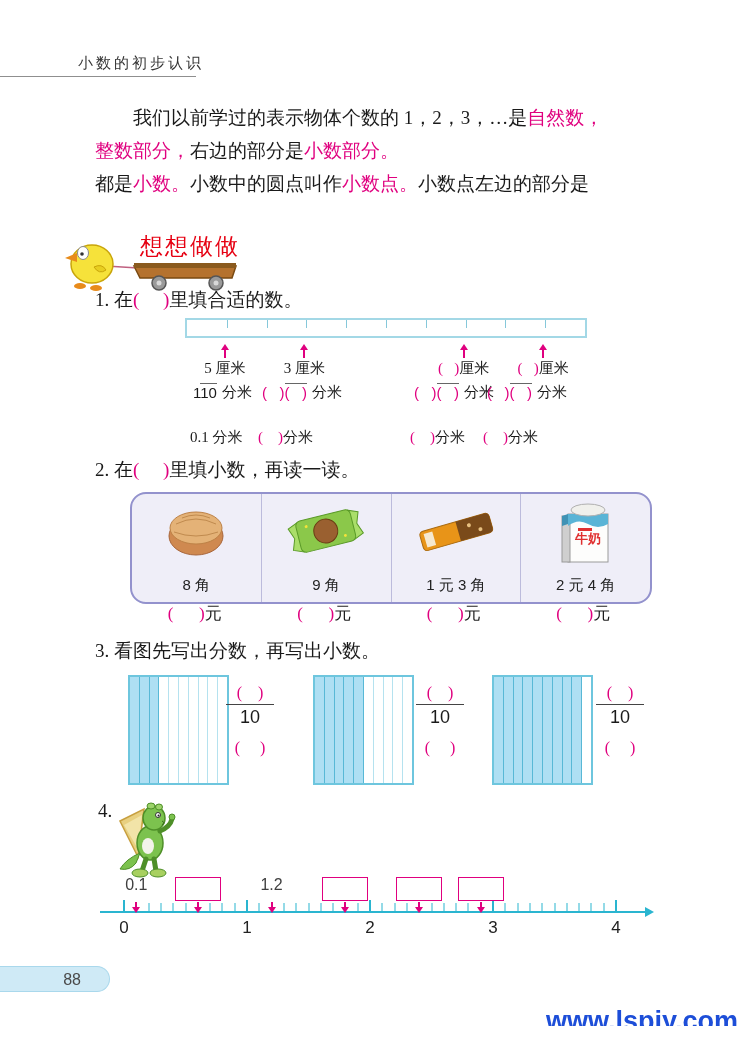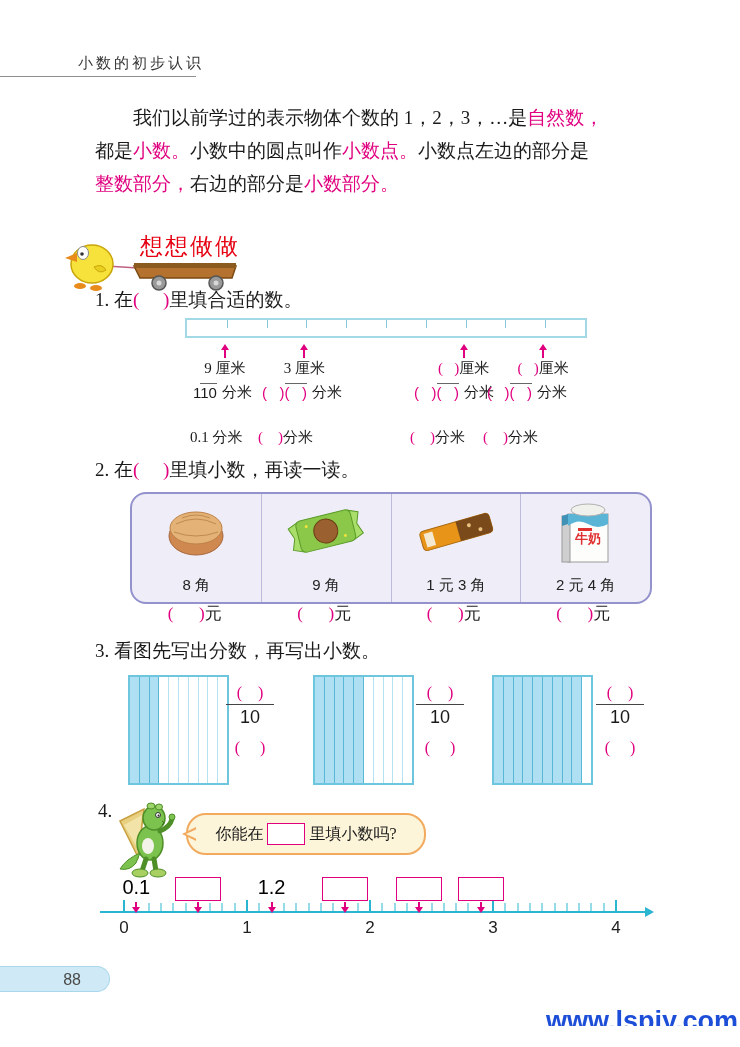--- a/index.html
+++ b/index.html
@@ -76,22 +76,22 @@
                 display:inline-block; margin:0 4px; }
 
   .nl { position:absolute; left:0; top:874px; width:740px; height:76px; }
   .nl-axis { position:absolute; left:100px; top:37px; width:545px; height:2px; background:#2ab5d0; }
   .nl-axis::after { content:""; position:absolute; right:-9px; top:-4px;
                     border:5px solid transparent; border-right:0; border-left:9px solid #2ab5d0; }
   .ntick { position:absolute; top:29px; width:1px; height:8px; background:#2ab5d0; transform:translateX(-50%); }
   .ntick.major { top:26px; height:11px; width:2px; }
   .nlabel { position:absolute; top:44px; transform:translateX(-50%); font-size:17px; color:#222;
             font-family:"Liberation Sans",sans-serif; }
-  .mlabel { position:absolute; top:2px; transform:translateX(-50%); font-size:20px;
-            font-family:"Liberation Sans",sans-serif; color:#000000; }
+  .mlabel { position:absolute; top:2px; transform:translateX(-50%); font-size:16px;
+            font-family:"Liberation Sans",sans-serif; color:#404040; }
   .mbox { position:absolute; top:3px; width:44px; height:22px; border:1.5px solid #e0007f;
           background:#fff; transform:translateX(-50%); }
   .darrow { position:absolute; top:28px; width:2px; height:5px; background:#e0007f; transform:translateX(-50%); }
   .darrow::after { content:""; position:absolute; left:50%; top:5px; transform:translateX(-50%);
                    border:4px solid transparent; border-bottom:0; border-top:6px solid #e0007f; }
   .ex4-number { position:absolute; left:98px; top:800px; font-size:19px; }
   .dino-art { position:absolute; left:110px; top:799px; }
 
   
   .pill { position:absolute; left:0; top:966px; width:110px; height:26px; background:#cfeaf6;
@@ -104,22 +104,22 @@
 </head>
 <body>
 
 <div class="page">
 
   <div class="header-rule"></div>
   <div class="header-title">小数的初步认识</div>
 
   <div class="intro">
     <div class="pline indent"><span>我们以前学过的表示物体个数的 1，2，3，…是</span><span class="accent">自然数，</span></div>
+    <div class="pline"><span class="accent">整数部分，</span><span>右边的部分是</span><span class="accent">小数部分。</span></div>
     <div class="pline"><span>都是</span><span class="accent">小数。</span><span>小数中的圆点叫作</span><span class="accent">小数点。</span><span>小数点左边的部分是</span></div>
-    <div class="pline"><span class="accent">整数部分，</span><span>右边的部分是</span><span class="accent">小数部分。</span></div>
   </div>
 
   <div class="thinkdo-label">想想做做</div>
   <div class="thinkdo-art">
     <svg width="178" height="60" viewBox="0 0 178 60">
       <line x1="42" y1="32" x2="74" y2="34" stroke="#c06080" stroke-width="1.5"></line>
       <path d="M70,32 L172,32 L168,44 L76,44 Z" fill="#b5722e" stroke="#7a4a12" stroke-width="1.5"></path>
       <rect x="70" y="29" width="102" height="5" fill="#8a5a1e"></rect>
       <circle cx="95" cy="49" r="7" fill="#9a9a9a" stroke="#555" stroke-width="1.5"></circle>
       <circle cx="95" cy="49" r="2.5" fill="#d8d8d8"></circle>
@@ -151,21 +151,21 @@
       </div>
   </div>
   <div class="ruler-arrows">
       <div class="uarrow" style="left: 10%;"></div>
       <div class="uarrow" style="left: 30%;"></div>
       <div class="uarrow" style="left: 70%;"></div>
       <div class="uarrow" style="left: 90%;"></div>
     </div>
 
   <div class="cm-row">
-    <span class="cm-label" style="left:10%;"><span class="accent"></span><span>9 厘米</span></span>
+    <span class="cm-label" style="left:10%;"><span class="accent"></span><span>5 厘米</span></span>
     <span class="cm-label" style="left:30%;"><span class="accent"></span><span>3 厘米</span></span>
     <span class="cm-label" style="left:70%;"><span class="accent">(&nbsp;&nbsp;&nbsp;)</span><span>厘米</span></span>
     <span class="cm-label" style="left:90%;"><span class="accent">(&nbsp;&nbsp;&nbsp;)</span><span>厘米</span></span>
   </div>
 
   <div class="fr-row">
     <span class="fr-group" style="left:193px;">
         <span class="frac"><span class="num">1</span><span class="den">10</span></span>
         <span>分米</span>
       </span>
@@ -325,25 +325,20 @@
       <circle cx="48" cy="16" r="2.5" fill="#fff" stroke="#333"></circle>
       <circle cx="48.5" cy="16.5" r="1" fill="#222"></circle>
       <path d="M52,22 q4,2 0,4" stroke="#3a6e1e" fill="none"></path>
       <path d="M50,32 q10,-4 12,-12" stroke="#4e8f28" stroke-width="5" fill="none" stroke-linecap="round"></path>
       <circle cx="62" cy="18" r="3" fill="#7cc24e" stroke="#4e8f28"></circle>
       <path d="M36,60 l-4,12" stroke="#4e8f28" stroke-width="5" stroke-linecap="round"></path>
       <path d="M44,60 l2,12" stroke="#4e8f28" stroke-width="5" stroke-linecap="round"></path>
       <ellipse cx="30" cy="74" rx="8" ry="4" fill="#a8d060" stroke="#4e8f28"></ellipse>
       <ellipse cx="48" cy="74" rx="8" ry="4" fill="#a8d060" stroke="#4e8f28"></ellipse>
     </svg>
-  </div>
-  <div class="bubble">
-    <span>你能在</span>
-    <span class="bubble-box"></span>
-    <span>里填小数吗?</span>
   </div>
 
   <div class="nl">
     <div class="nl-axis"></div>
     <div>
         <div class="ntick major" style="left: 124px;"></div>
         <div class="ntick" style="left: 136.3px;"></div>
         <div class="ntick" style="left: 148.6px;"></div>
         <div class="ntick" style="left: 160.9px;"></div>
         <div class="ntick" style="left: 173.2px;"></div>

